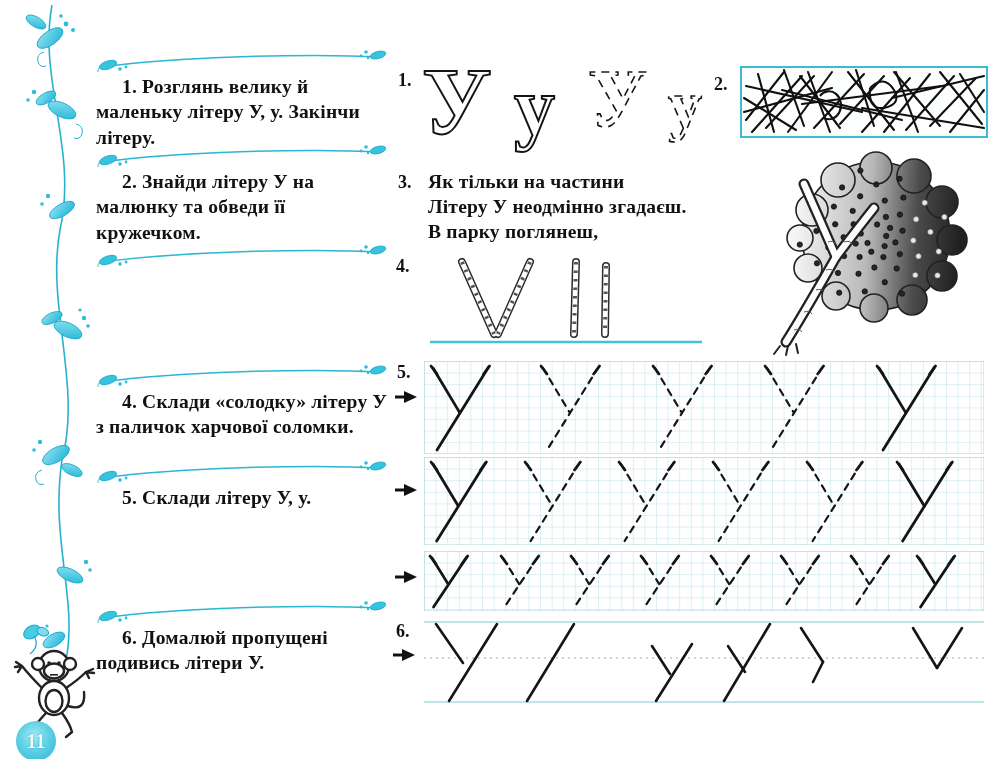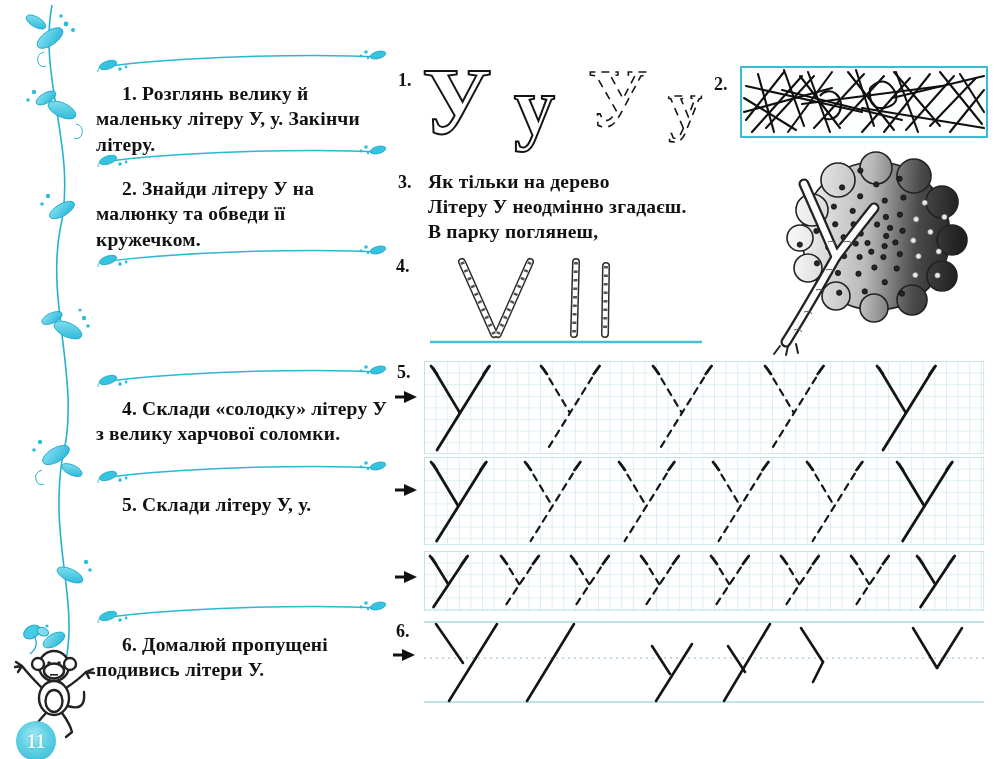--- a/index.html
+++ b/index.html
@@ -2,21 +2,21 @@
 <html><head>
 <meta charset="utf-8">
 <style>
   html,body{margin:0;padding:0;background:#ffffff;}
   .page{position:relative;width:1000px;height:759px;background:#fff;overflow:hidden;
         font-family:"Liberation Serif", serif;color:#111;}
   svg{display:block;}
   .abs{position:absolute;}
   
   .task{position:absolute;left:96px;width:296px;}
-  .task p{margin:9px 0 0 0;font-weight:700;font-size:19.5px;line-height:1.3;text-indent:26px;letter-spacing:.2px;}
+  .task p{margin:2px 0 0 0;font-weight:700;font-size:19.5px;line-height:1.3;text-indent:26px;letter-spacing:.2px;}
   .num{font-weight:700;}
   
   .lbl{position:absolute;font-weight:700;font-size:18px;}
   .poem{position:absolute;left:428px;top:169px;font-weight:700;font-size:19.5px;line-height:25px;letter-spacing:.2px;}
   
   .scrbox{position:absolute;left:740px;top:66px;width:248px;height:72px;border:2px solid #3bbcd4;box-sizing:border-box;background:#fdfefe;}
   
   .badge{position:absolute;left:16px;top:721px;width:40px;height:40px;border-radius:50%;
          background:radial-gradient(circle at 45% 38%, #a6eaf4 0%, #5fd0e4 45%, #2db5d3 100%);
          display:flex;align-items:center;justify-content:center;
@@ -192,21 +192,21 @@
       <g fill="#2bbeda">
           <circle cx="24" cy="21" r="1.8"></circle>
           <circle cx="30" cy="19" r="1.4"></circle>
         <circle cx="270" cy="4" r="1.8"></circle>
           <circle cx="265" cy="8" r="1.4"></circle>
           <circle cx="272" cy="10" r="1.2"></circle>
         </g>
       <path d="M4,19 q-5,5 2,9" fill="none" stroke="#2ab7d2" stroke-width="1"></path>
     </svg>
     <p><span class="num">4.</span>
-       <span>Склади «солодку» літеру У з велику харчової соломки.</span></p>
+       <span>Склади «солодку» літеру У з паличок харчової соломки.</span></p>
   </div>
 
   <div class="task" style="top:459px">
     <svg width="292" height="24" viewBox="0 0 292 24">
       <path d="M6,19 C80,9 210,5 286,9" fill="none" stroke="#2ab7d2" stroke-width="1.5"></path>
       <g fill="#36c3de" stroke="#14a2c4" stroke-width=".7">
         <ellipse cx="12" cy="17" rx="9" ry="4" transform="rotate(-18 12 17)"></ellipse>
         <ellipse cx="282" cy="7" rx="8" ry="3.6" transform="rotate(-14 282 7)"></ellipse>
       </g>
       <g fill="#2bbeda">
@@ -283,21 +283,21 @@
         <line x1="150" y1="30" x2="242" y2="8"></line>
           <line x1="40" y1="22" x2="160" y2="52"></line>
       </g>
       <path d="M128,20 q14,-14 24,2 q8,14 -10,18 q-16,2 -14,-20" fill="none" stroke="#101010" stroke-width="2.1"></path>
       <path d="M78,28 a12,14 0 1 1 4,22" fill="none" stroke="#101010" stroke-width="2.1"></path>
     </svg>
   </div>
 
   <div class="lbl" style="left:398px;top:172px">3.</div>
   <div class="poem">
-    <div>Як тільки на дерево</div>
+    <div>Як тільки на частини</div>
     <div>Літеру У неодмінно згадаєш.</div>
     <div>В парку поглянеш,</div>
   </div>
 
   <svg class="abs" style="left:746px;top:150px" width="250" height="208" viewBox="0 0 250 208">
     <defs>
       <linearGradient id="treegrad" gradientUnits="userSpaceOnUse" x1="48" y1="80" x2="212" y2="90">
         <stop offset="0" stop-color="#f6f6f6"></stop>
           <stop offset="0.45" stop-color="#b9b9b9"></stop>
         <stop offset="0.75" stop-color="#4a4a4a"></stop>

